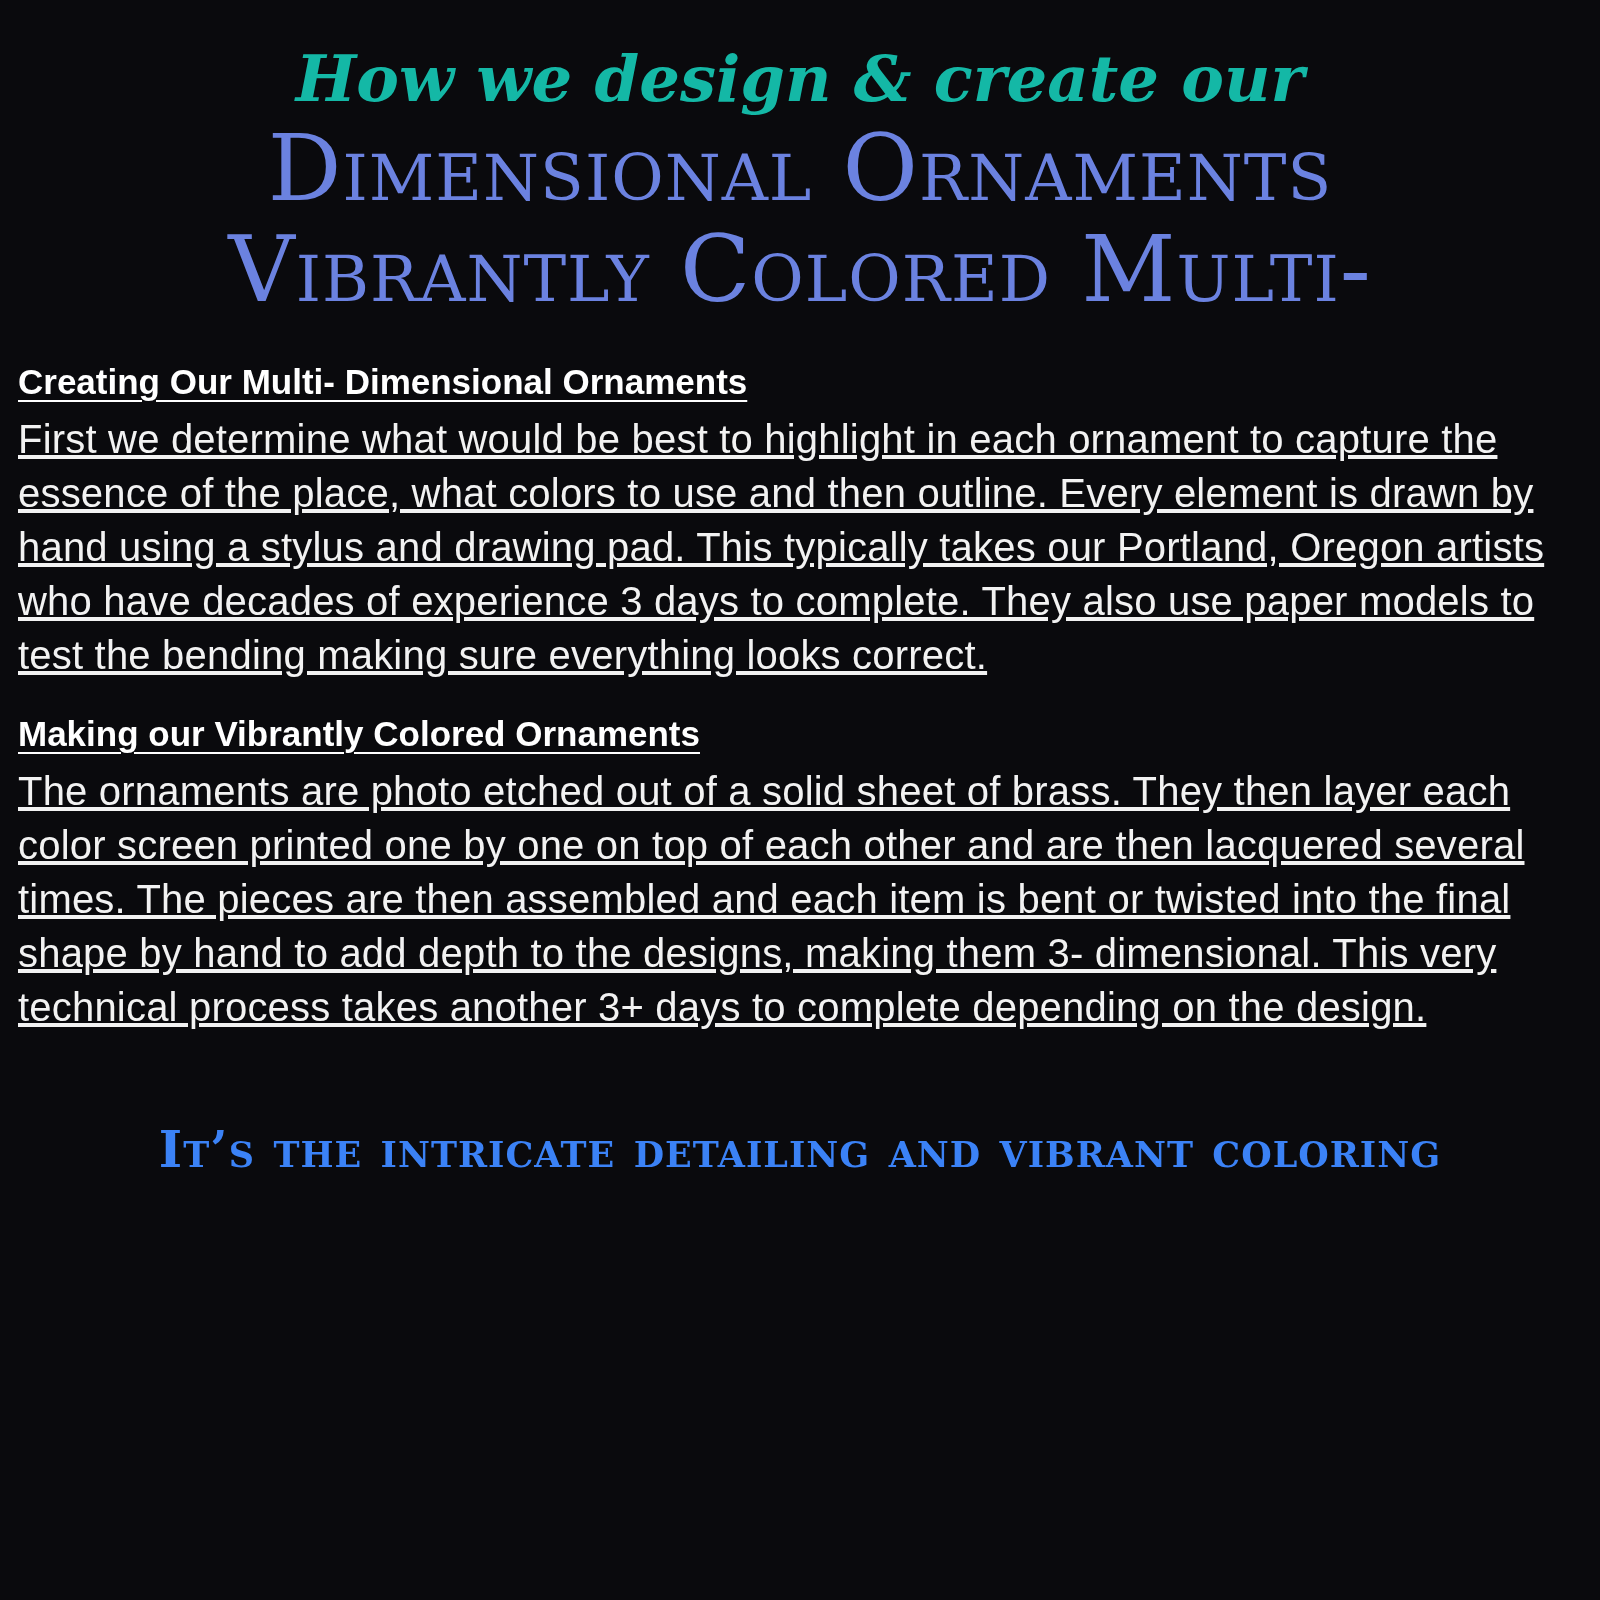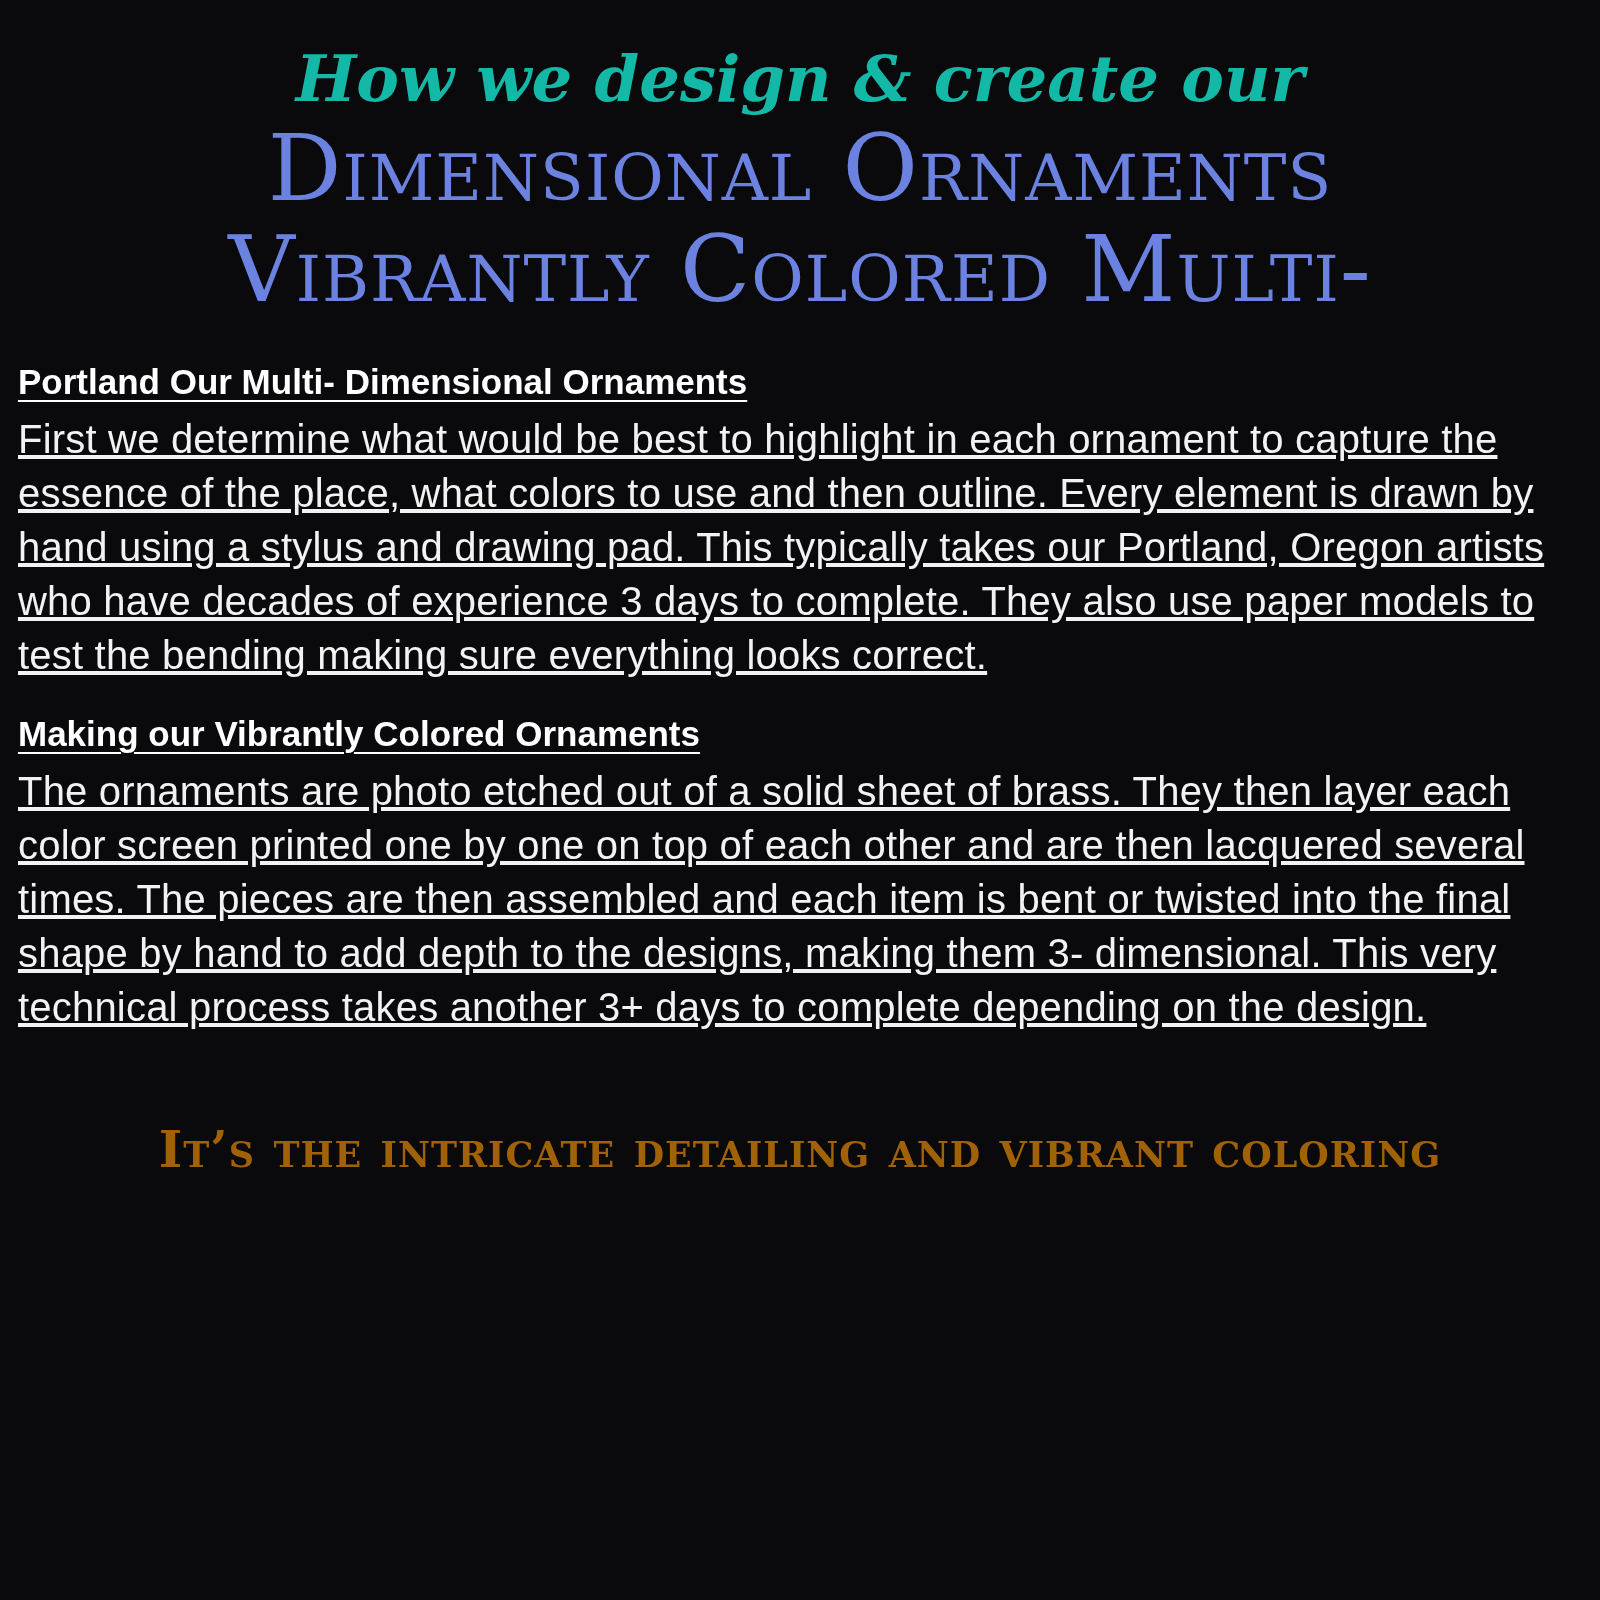--- a/index.html
+++ b/index.html
@@ -68,21 +68,21 @@
   }
   .para-3 { margin-top: 62px; }
   .info-marker {
     color: #2b63c9;
     margin-left: 14px;
     font-weight: bold;
   }
   .tagline {
     margin-top: 86px;
     text-align: center;
-    color: #a16207;
+    color: #3b82f6;
     font-family: "DejaVu Serif", serif;
     font-variant: small-caps;
     font-weight: bold;
     font-size: 50px;
     line-height: 59px;
     letter-spacing: 1px;
   }
   .tagline .line {
     display: block;
   }
@@ -94,21 +94,21 @@
 
   <div class="script-title">How we design &amp; create our</div>
 
   <h1 class="main-title" style="margin:4px 0 0 0;">
     <span class="line">Dimensional Ornaments</span>
     <span class="line">Vibrantly Colored Multi-</span>
   </h1>
 
   <div class="content">
 
-    <h2 class="section-heading heading-1">Portland Our Multi- Dimensional Ornaments</h2>
+    <h2 class="section-heading heading-1">Creating Our Multi- Dimensional Ornaments</h2>
 
     <p class="body-text">First we determine what would be best to highlight in each ornament to capture the essence of the place, what colors to use and then outline.  Every element is drawn by hand using a stylus and drawing pad. This typically takes our Portland, Oregon artists who have decades of experience 3 days to complete. They also use paper models to test the bending making sure everything looks correct.</p>
 
     <h2 class="section-heading heading-2">Making our Vibrantly Colored Ornaments</h2>
 
     <p class="body-text">The ornaments are photo etched out of a solid sheet of brass. They then layer each color screen printed one by one on top of each other and are then lacquered several times.  The pieces are then assembled and each item is bent or twisted into the final shape by hand to add depth to the designs, making them 3- dimensional. This very technical process takes another 3+ days to complete depending on the design.</p>
 
 
   </div>
 

